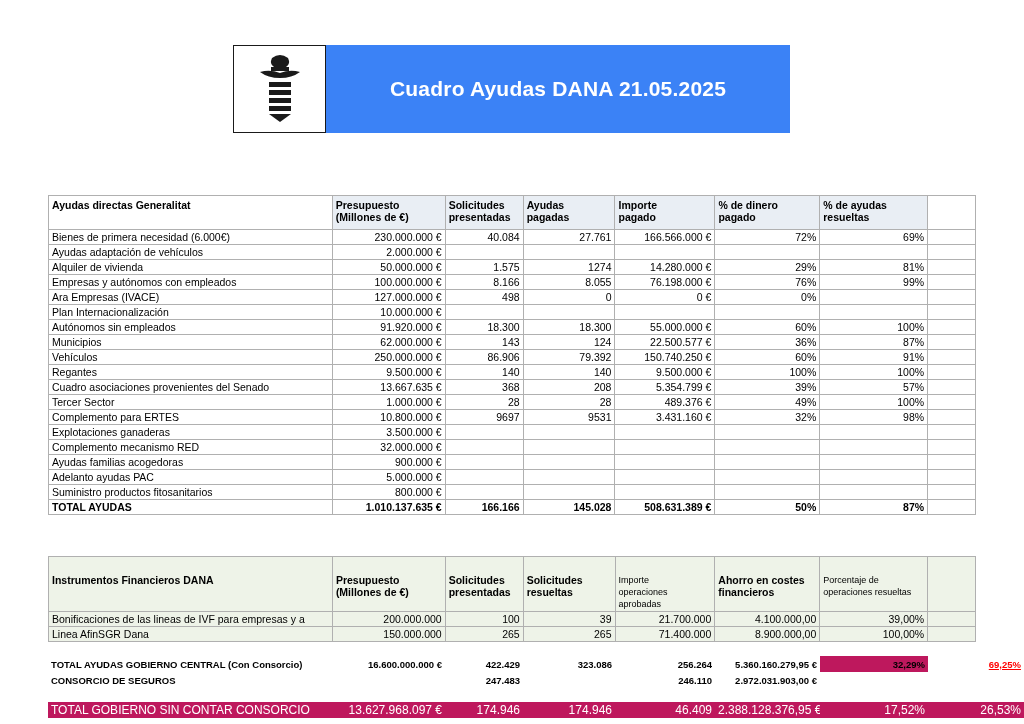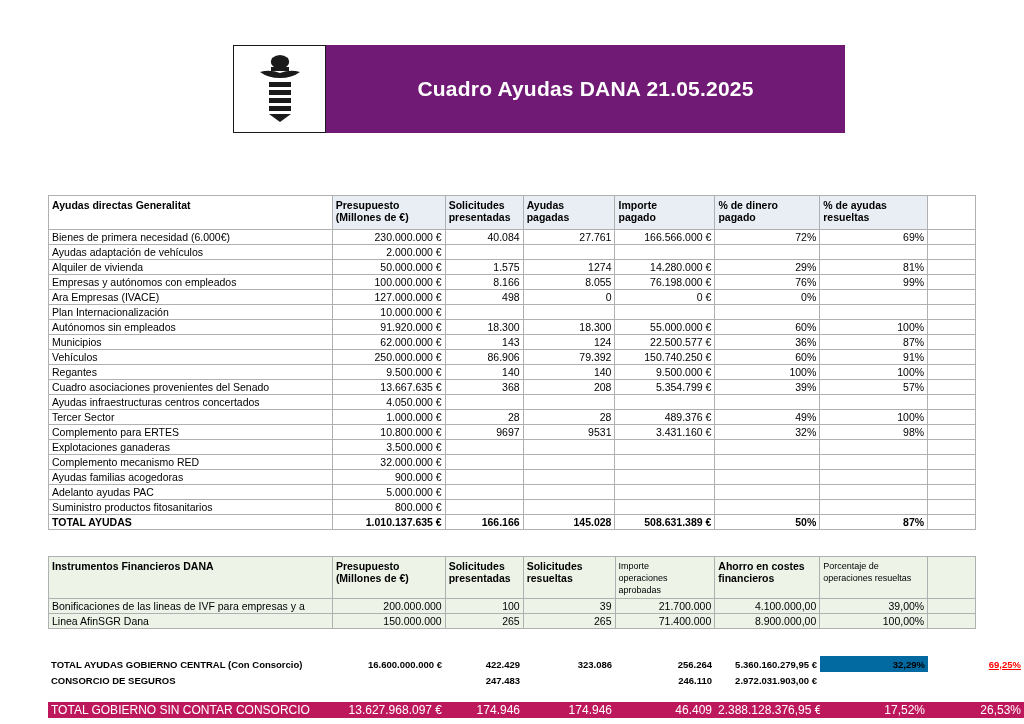--- a/index.html
+++ b/index.html
@@ -35,23 +35,23 @@
     height: 88px;
     border: 1px solid #1a1a1a;
     background: #ffffff;
     box-sizing: border-box;
     display: flex;
     align-items: center;
     justify-content: center;
   }
   .logo-svg { display:block; }
   .title-box {
-    width: 519px;
+    width: 464px;
     height: 88px;
-    background: #701a75;
+    background: #3b82f6;
     display: flex;
     align-items: center;
     justify-content: center;
     box-sizing: border-box;
   }
   .title-box .title-text {
     color: #ffffff;
     font-size: 21px;
     font-weight: bold;
     letter-spacing: 0.2px;
@@ -110,21 +110,21 @@
     position: absolute;
     left: 48px;
     top: 512px;
     width: 928px;
   }
   .t2-head td {
     background: #e4ecdc;
     font-weight: bold;
     height: 42px;
     vertical-align: top;
-    padding-top: 3px;
+    padding-top: 17px;
   }
   .t2-head td.small {
     font-size: 9px;
     font-weight: normal;
   }
   .t2 td {
     background: #eef3e8;
   }
 
   
@@ -137,21 +137,21 @@
   .summary table { width: 976px; }
   .summary td {
     border: none;
     font-size: 9.5px;
     font-weight: bold;
     height: 16px;
     padding: 1px 3px;
   }
   .summary td.lbl { font-weight: bold; }
   .summary .reg td { font-weight: bold; }
-  .cell-blue { background: #0369a1; }
+  .cell-blue { background: #be185d; }
   .red-text { color: #ff0000; text-decoration: underline; }
   .red-row td {
     background: #be185d;
     color: #ffffff;
     font-weight: normal;
     font-size: 12px;
   }
 </style>
 </head>
 <body>
@@ -324,30 +324,20 @@
           <td class="spacer-col"></td>
         </tr>
         <tr>
           <td>Cuadro asociaciones provenientes del Senado</td>
           <td class="num">13.667.635 €</td>
           <td class="num">368</td>
           <td class="num">208</td>
           <td class="num">5.354.799 €</td>
           <td class="num">39%</td>
           <td class="num">57%</td>
-          <td class="spacer-col"></td>
-        </tr>
-        <tr>
-          <td>Ayudas infraestructuras centros concertados</td>
-          <td class="num">4.050.000 €</td>
-          <td class="num"></td>
-          <td class="num"></td>
-          <td class="num"></td>
-          <td class="num"></td>
-          <td class="num"></td>
           <td class="spacer-col"></td>
         </tr>
         <tr>
           <td>Tercer Sector</td>
           <td class="num">1.000.000 €</td>
           <td class="num">28</td>
           <td class="num">28</td>
           <td class="num">489.376 €</td>
           <td class="num">49%</td>
           <td class="num">100%</td>

